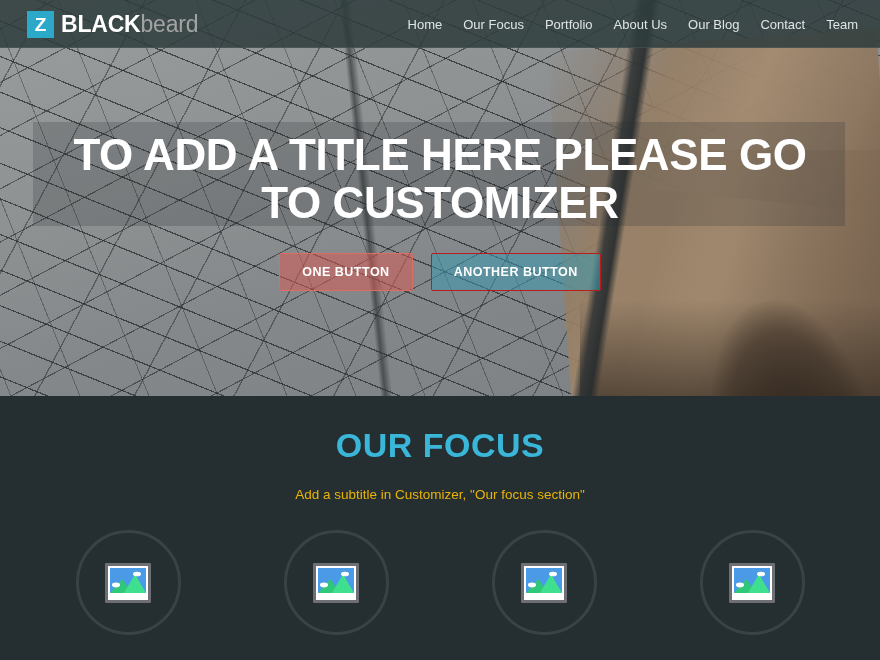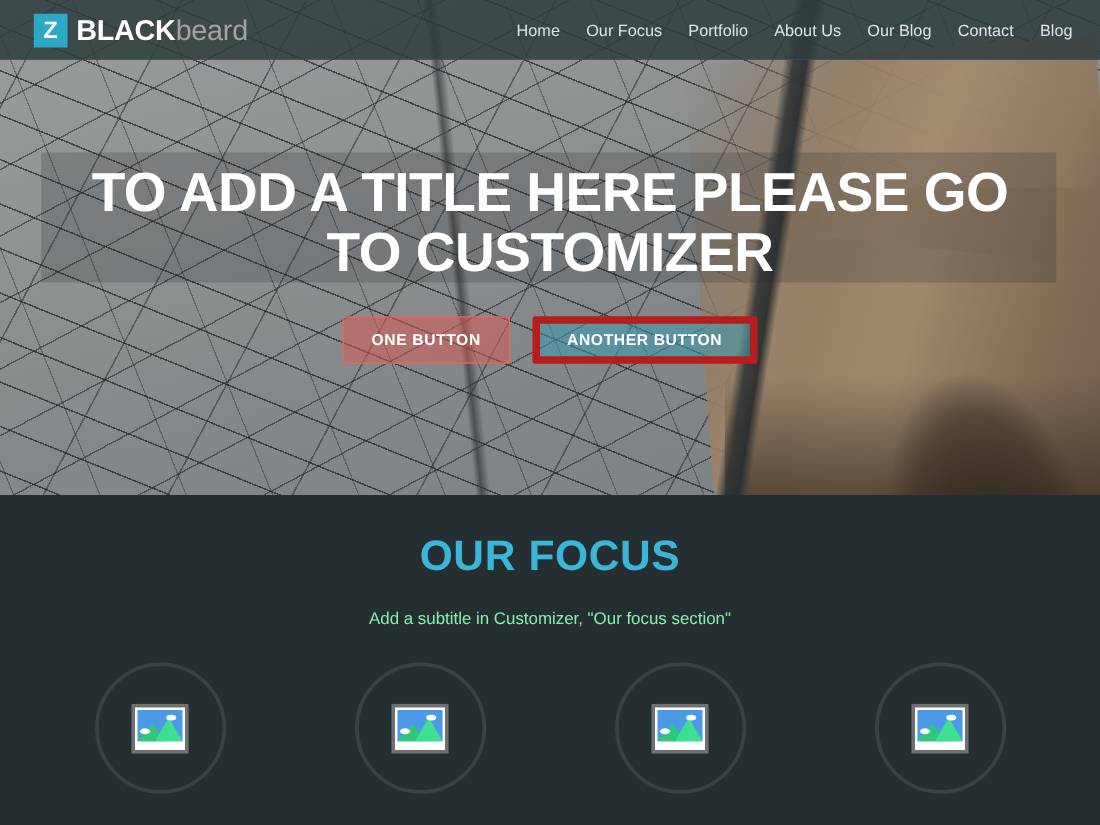--- a/index.html
+++ b/index.html
@@ -156,21 +156,21 @@
     white-space:nowrap;
     border-radius:2px;
   }
   .btn-one {
     background:rgba(214,93,88,0.55);
     border:1px solid #e06a64;
     min-width:130px;
   }
   .btn-two {
     background:rgba(61,155,176,0.55);
-    border:6px solid #b91c1c;
+    border:1px solid #b91c1c;
     min-width:148px;
   }
 
   
   .header {
     position:absolute; left:0; top:0;
     width:880px; height:48px;
     background:rgba(46,60,61,0.86);
     display:flex; align-items:center;
     z-index:10;
@@ -224,21 +224,21 @@
     text-align:center;
     color:#3ab6d8;
     font-size:34px;
     font-weight:bold;
     letter-spacing:0.5px;
     text-transform:uppercase;
   }
   .focus-subtitle {
     margin-top:22px;
     text-align:center;
-    color:#86efac;
+    color:#eab308;
     font-size:13.5px;
   }
   .focus-items {
     margin-top:28px;
     display:flex;
     justify-content:center;
     gap:103px;
   }
   .focus-item {
     width:105px; height:105px;
@@ -288,21 +288,21 @@
       <span class="logo-strong">BLACK</span>
       <span class="logo-light">beard</span>
     </a>
     <nav class="nav">
       <a class="nav-item" href="#">Home</a>
       <a class="nav-item" href="#">Our Focus</a>
       <a class="nav-item" href="#">Portfolio</a>
       <a class="nav-item" href="#">About Us</a>
       <a class="nav-item" href="#">Our Blog</a>
       <a class="nav-item" href="#">Contact</a>
-      <a class="nav-item" href="#">Blog</a>
+      <a class="nav-item" href="#">Team</a>
     </nav>
   </div>
 
   <div class="focus">
     <h2 class="focus-title">Our Focus</h2>
     <div class="focus-subtitle">Add a subtitle in Customizer, "Our focus section"</div>
 
     <div class="focus-items">
 
       <div class="focus-item">

